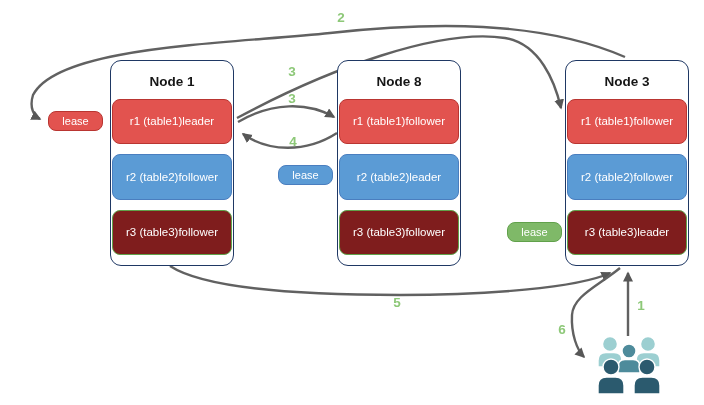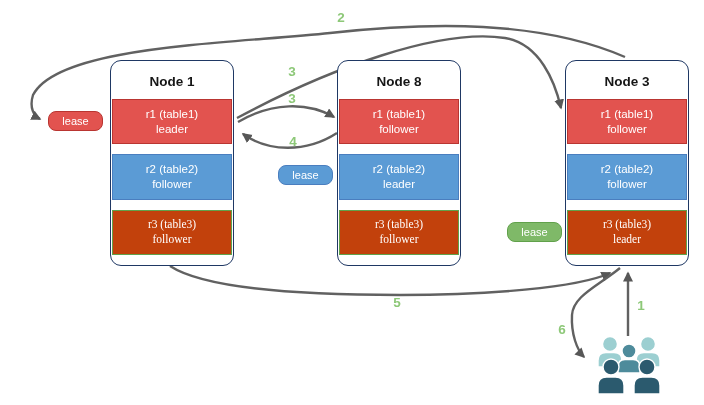--- a/index.html
+++ b/index.html
@@ -16,28 +16,28 @@
     display:flex; flex-direction:column; align-items:stretch;
   }
   #node1 { left:110px; }
   #node2 { left:337px; }
   #node3 { left:565px; }
   .node-title {
     text-align:center; font-size:13.5px; font-weight:700; color:#161616;
     margin:2px 0 10px;
   }
   .replica {
-    height:46px; border-radius:0; margin-bottom:10px;
-    display:flex; flex-direction:column; align-items:center; justify-content:center;
+    height:46px; border-radius:8px; margin-bottom:10px;
+    display:flex; flex-direction:row; align-items:center; justify-content:center;
     color:#ffffff; font-size:11.5px; line-height:1.3; box-sizing:border-box;text-align:right;
   }
   .replica:last-child { margin-bottom:0; }
   .replica.red   { background:#e2534f; border:1.5px solid #b93531; }
   .replica.blue  { background:#5b9bd5; border:1.5px solid #4a7ebf; }
-  .replica.green { background:#c2410c; border:1.5px solid #61a14b;font-family:Liberation Serif, serif; }
+  .replica.green { background:#7f1d1d; border:1.5px solid #61a14b; }
 
   .lease {
     position:absolute; width:55px; height:20px; border-radius:8px;
     display:flex; align-items:center; justify-content:center;
     color:#ffffff; font-size:11px; z-index:2; box-sizing:border-box;text-align:center;
   }
   .lease.red   { left:48px;  top:111px; background:#e2534f; border:1.5px solid #b93531; }
   .lease.blue  { left:278px; top:165px; background:#5b9bd5; border:1.5px solid #4a7ebf; }
   .lease.green { left:507px; top:222px; background:#7fb968; border:1.5px solid #61a14b; }
 

